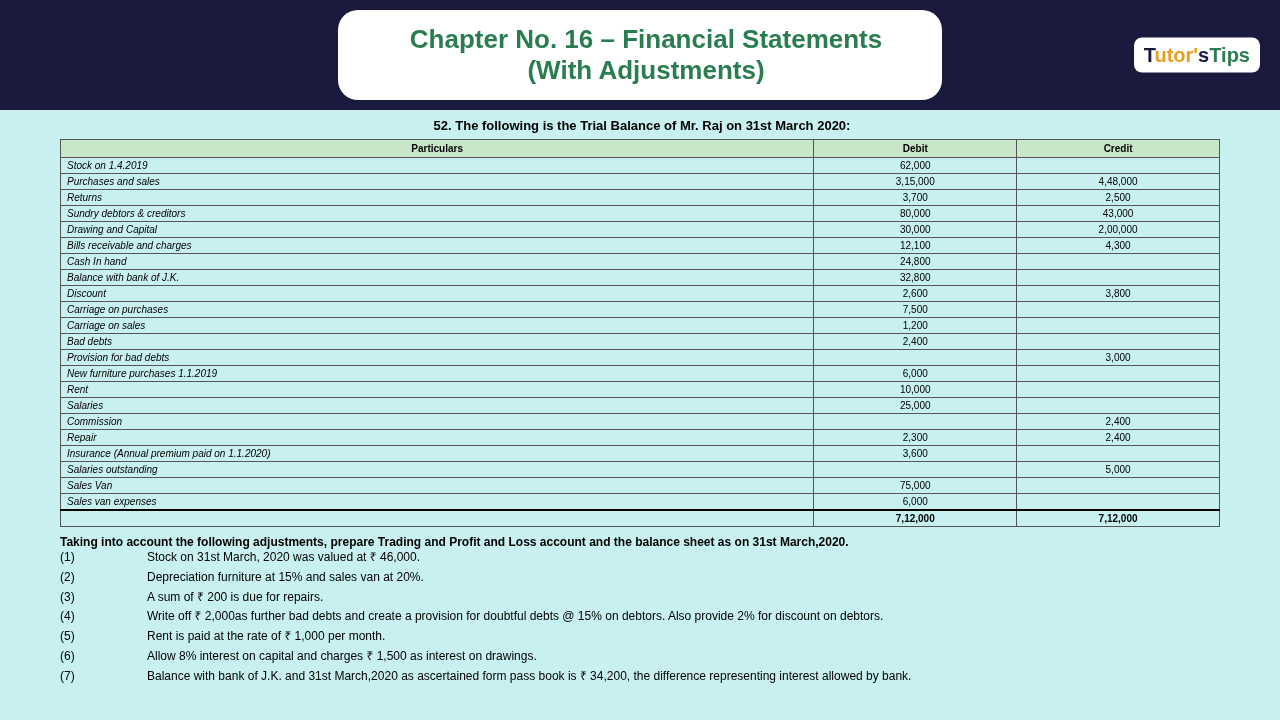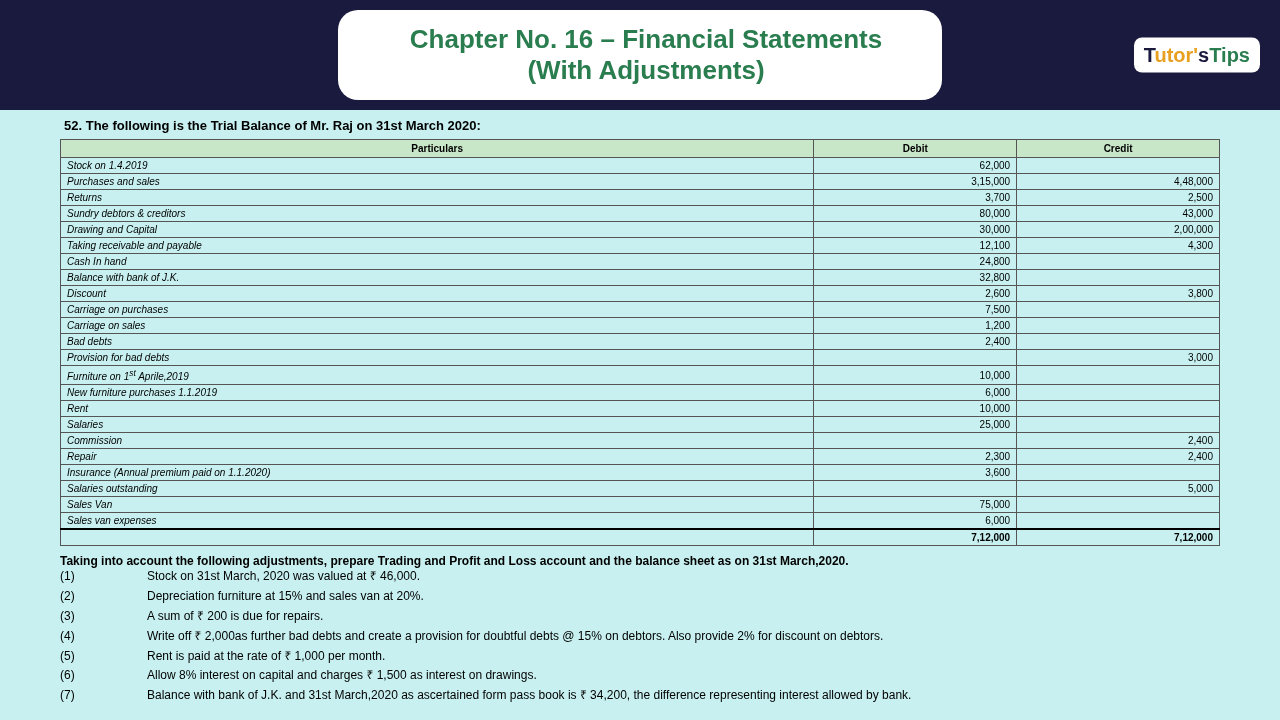--- a/index.html
+++ b/index.html
@@ -49,20 +49,21 @@
     .content-area {
       padding: 8px 60px 8px 60px;
       background-color: #c8f0f0;
     }
     .question-title {
       font-size: 13px;
       font-weight: bold;
       color: #000;
       margin-bottom: 6px;
       padding-left: 4px;
+      text-align: center;
     }
     table.trial-balance {
       width: 100%;
       border-collapse: collapse;
       font-size: 10px;
     }
     table.trial-balance th {
       background-color: #c8e6c8;
       border: 1px solid #555;
       text-align: center;
@@ -74,21 +75,21 @@
       border: 1px solid #555;
       padding: 2px 6px;
       color: #000;
     }
     table.trial-balance td.particulars-col {
       width: 65%;
       font-style: italic;
     }
     table.trial-balance td.amount-col {
       width: 17.5%;
-      text-align: right;
+      text-align: center;
     }
     table.trial-balance .total-row td {
       border-top: 2px solid #000;
       font-weight: bold;
     }
     .adjustments-section {
       margin-top: 8px;
       font-size: 12px;
       color: #000;
     }
@@ -157,21 +158,21 @@
           <td class="particulars-col">Sundry debtors &amp; creditors</td>
           <td class="amount-col">80,000</td>
           <td class="amount-col">43,000</td>
         </tr>
         <tr>
           <td class="particulars-col">Drawing and Capital</td>
           <td class="amount-col">30,000</td>
           <td class="amount-col">2,00,000</td>
         </tr>
         <tr>
-          <td class="particulars-col">Taking receivable and payable</td>
+          <td class="particulars-col">Bills receivable and charges</td>
           <td class="amount-col">12,100</td>
           <td class="amount-col">4,300</td>
         </tr>
         <tr>
           <td class="particulars-col">Cash In hand</td>
           <td class="amount-col">24,800</td>
           <td class="amount-col"></td>
         </tr>
         <tr>
           <td class="particulars-col">Balance with bank of J.K.</td>
@@ -195,25 +196,20 @@
         </tr>
         <tr>
           <td class="particulars-col">Bad debts</td>
           <td class="amount-col">2,400</td>
           <td class="amount-col"></td>
         </tr>
         <tr>
           <td class="particulars-col">Provision for bad debts</td>
           <td class="amount-col"></td>
           <td class="amount-col">3,000</td>
-        </tr>
-        <tr>
-          <td class="particulars-col">Furniture on 1<sup>st</sup> Aprile,2019</td>
-          <td class="amount-col">10,000</td>
-          <td class="amount-col"></td>
         </tr>
         <tr>
           <td class="particulars-col">New furniture purchases 1.1.2019</td>
           <td class="amount-col">6,000</td>
           <td class="amount-col"></td>
         </tr>
         <tr>
           <td class="particulars-col">Rent</td>
           <td class="amount-col">10,000</td>
           <td class="amount-col"></td>

